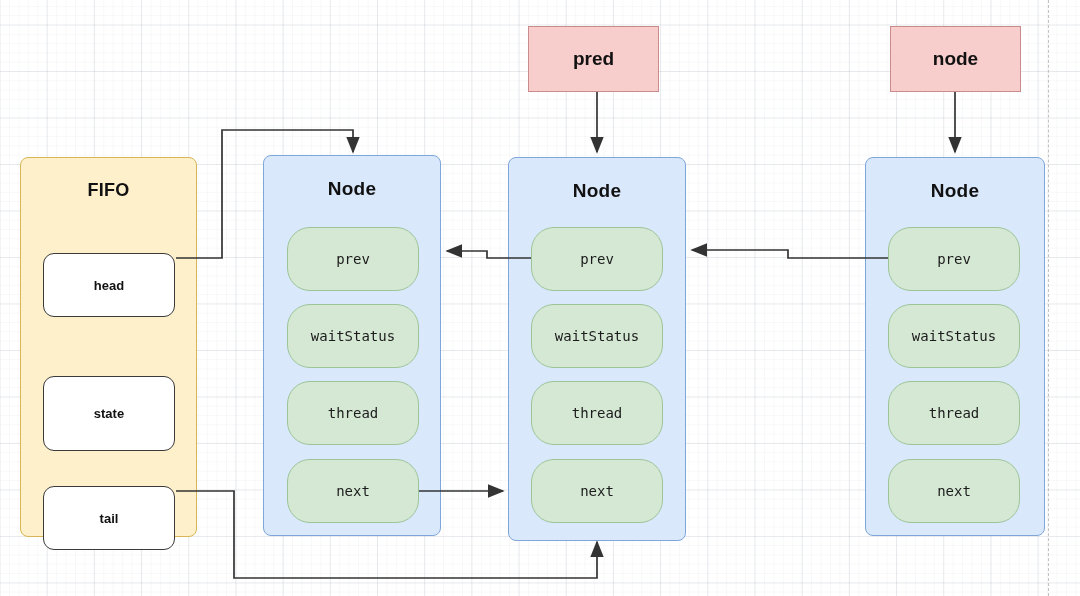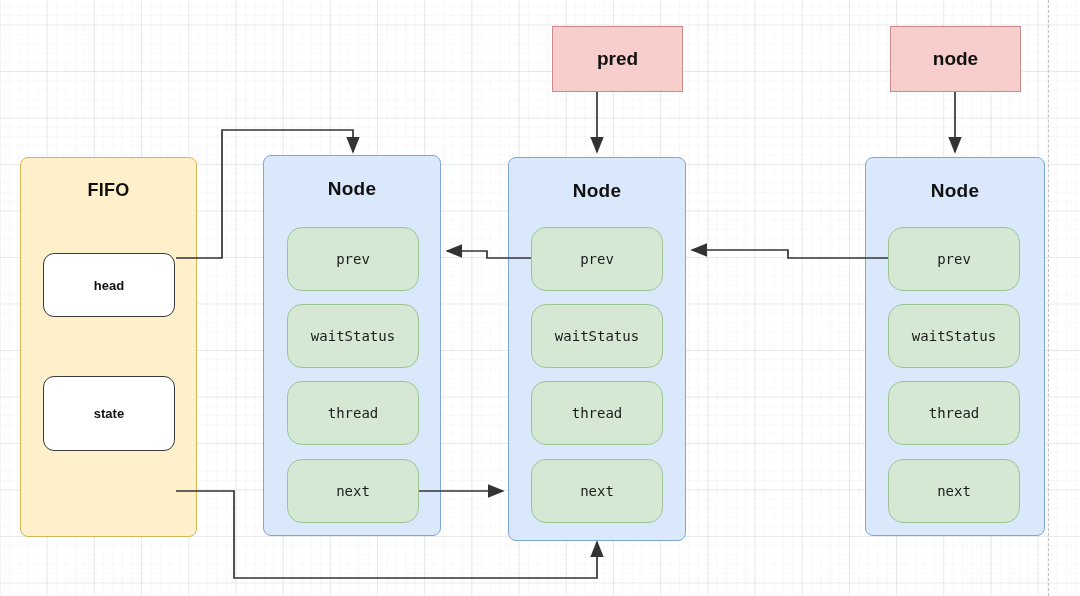--- a/index.html
+++ b/index.html
@@ -95,21 +95,21 @@
     border-radius: 11px;
     font-family: "Liberation Sans", sans-serif;
     font-weight: bold;
     font-size: 13px;
     color: #111111;
     margin-top: 27px;
   }
   .field-green {
     background: #d5e8d4;
     border: 1px solid #9cc497;
-    border-radius: 15px;
+    border-radius: 23px;
     font-family: "DejaVu Sans Mono", monospace;
     font-size: 14px;
     color: #1b1b1b;
   }
 
   
   .ptr-box {
     position: absolute;
     box-sizing: border-box;
     background: #f8cecc;
@@ -175,20 +175,21 @@
     <g>
       <path d="M955,92 L955,152" fill="none" stroke="#333333" stroke-width="1.7" marker-end="url(#arrow)"></path>
     </g>
   </svg>
 
   <div class="box fifo-box" style="left:20px; top:157px; width:177px; height:380px;">
     <div class="container-title fifo-title">FIFO</div>
   </div>
   <div class="field field-white" style="left:43px; top:226px; width:132px; height:64px;">head</div>
   <div class="field field-white" style="left:43px; top:349px; width:132px; height:75px;">state</div>
+  <div class="field field-white" style="left:43px; top:459px; width:132px; height:64px;">tail</div>
 
   <div class="box node-box" style="left:263px; top:155px; width:178px; height:381px;">
     <div class="container-title node-title">Node</div>
   </div>
   <div class="field field-green" style="left:287px; top:227px; width:132px; height:64px;">prev</div>
   <div class="field field-green" style="left:287px; top:304px; width:132px; height:64px;">waitStatus</div>
   <div class="field field-green" style="left:287px; top:381px; width:132px; height:64px;">thread</div>
   <div class="field field-green" style="left:287px; top:459px; width:132px; height:64px;">next</div>
 
   <div class="box node-box" style="left:508px; top:157px; width:178px; height:384px;">
@@ -200,16 +201,16 @@
   <div class="field field-green" style="left:531px; top:459px; width:132px; height:64px;">next</div>
 
   <div class="box node-box" style="left:865px; top:157px; width:180px; height:379px;">
     <div class="container-title node-title">Node</div>
   </div>
   <div class="field field-green" style="left:888px; top:227px; width:132px; height:64px;">prev</div>
   <div class="field field-green" style="left:888px; top:304px; width:132px; height:64px;">waitStatus</div>
   <div class="field field-green" style="left:888px; top:381px; width:132px; height:64px;">thread</div>
   <div class="field field-green" style="left:888px; top:459px; width:132px; height:64px;">next</div>
 
-  <div class="ptr-box" style="left:552px; top:26px; width:131px; height:66px;">pred</div>
+  <div class="ptr-box" style="left:528px; top:26px; width:131px; height:66px;">pred</div>
   <div class="ptr-box" style="left:890px; top:26px; width:131px; height:66px;">node</div>
 
 </div>
 
 </body></html>

